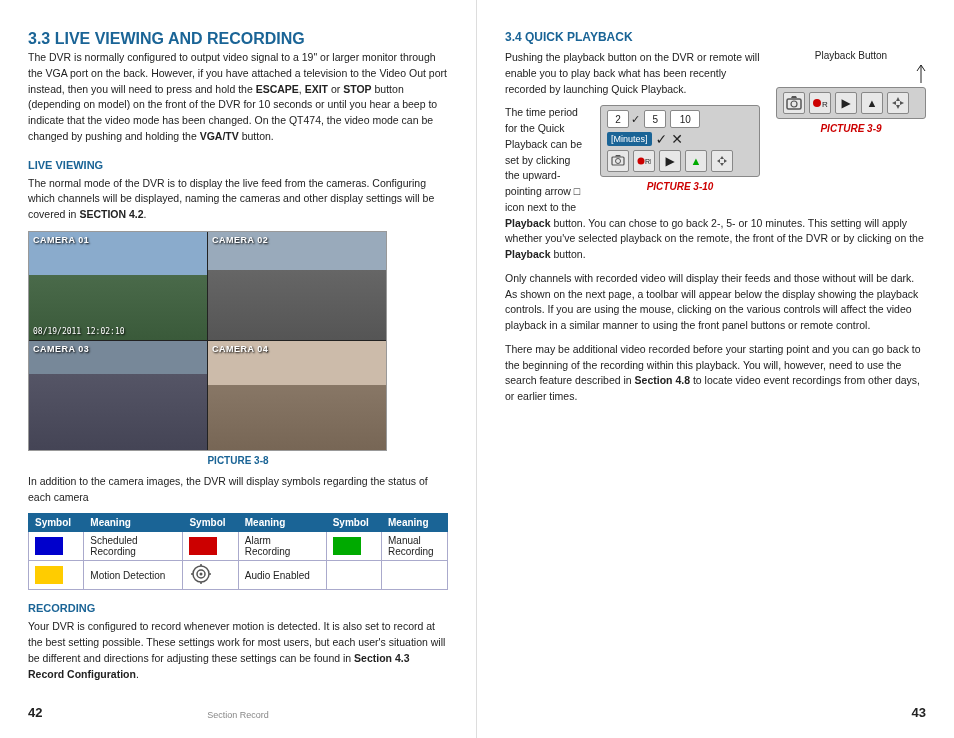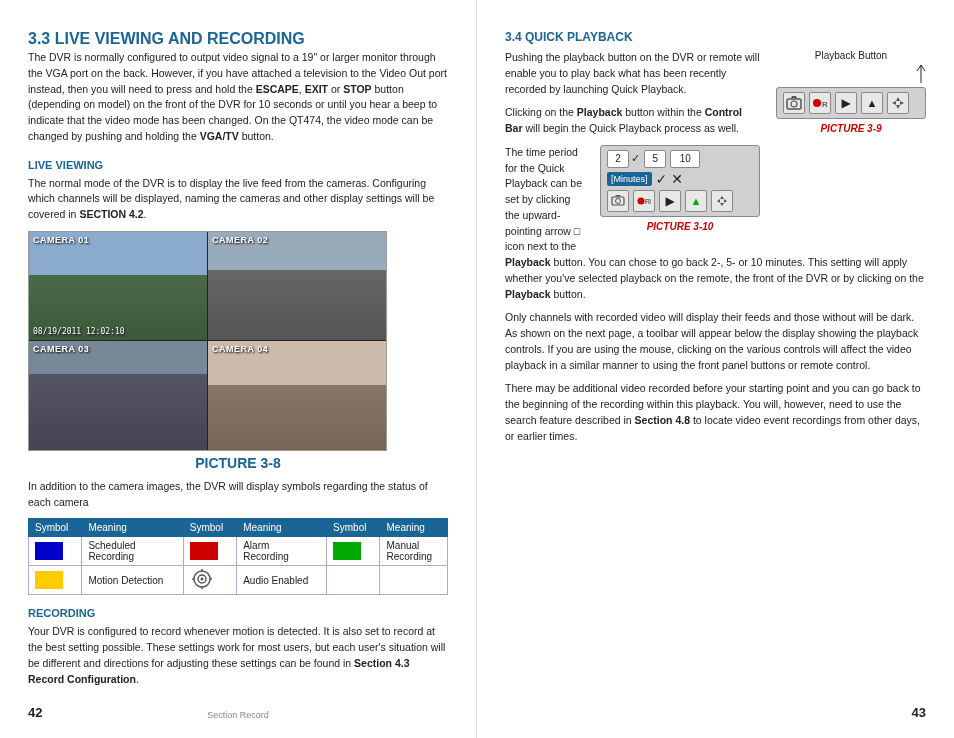--- a/index.html
+++ b/index.html
@@ -96,38 +96,38 @@
       font-family: monospace;
       text-shadow: 1px 1px 2px #000;
     }
     
     .cam1 .scene { width: 100%; height: 100%; background: linear-gradient(to bottom, #8aabcc 0%, #8aabcc 40%, #4a6a4a 40%, #3a5a3a 100%); }
     .cam2 .scene { width: 100%; height: 100%; background: linear-gradient(to bottom, #9ab 0%, #9ab 35%, #666 35%, #555 100%); }
     .cam3 .scene { width: 100%; height: 100%; background: linear-gradient(to bottom, #789 0%, #789 30%, #556 30%, #445 100%); }
     .cam4 .scene { width: 100%; height: 100%; background: linear-gradient(to bottom, #cba 0%, #cba 40%, #876 40%, #765 100%); }
     .picture-caption {
       text-align: center;
-      font-size: 14px;
+      font-size: 10px;
       font-weight: bold;
       color: #1a6496;
       margin-bottom: 8px;
     }
     
     .status-table {
       width: 100%;
       border-collapse: collapse;
       margin: 8px 0;
       font-size: 10px;
     }
     .status-table th {
       background: #1a6496;
       color: #fff;
       padding: 3px 6px;
       text-align: left;
-      font-weight: normal;
+      font-weight: bold;
       border: 1px solid #1a6496;
     }
     .status-table td {
       padding: 3px 6px;
       border: 1px solid #aac;
       vertical-align: middle;
     }
     .color-box {
       width: 28px;
       height: 18px;
@@ -381,23 +381,20 @@
               <polygon points="7,13 9,9 5,9" fill="#555"></polygon>
               <polygon points="1,7 5,5 5,9" fill="#555"></polygon>
               <polygon points="13,7 9,5 9,9" fill="#555"></polygon>
             </svg>
         </div>
       </div>
       <div class="picture-caption-right">PICTURE 3-9</div>
     </div>
 
     <div class="body-text">Pushing the playback button on the DVR or remote will enable you to play back what has been recently recorded by launching Quick Playback.</div>
-    <div class="body-text">
-      Clicking on the <b>Playback</b> button within the <b>Control Bar</b> will begin the Quick Playback process as well.
-    </div>
 
     <div class="dvr-bar2-wrapper clearfix">
 
       <div class="dvr-bar2">
         <div class="dvr-bar2-top">
           <div style="display:flex;align-items:center;gap:2px;">
             <div class="dvr-input" style="width:22px;">2</div>
             <span style="font-size:11px;color:#222;">✓</span>
           </div>
           <div class="dvr-input" style="width:22px;">5</div>

